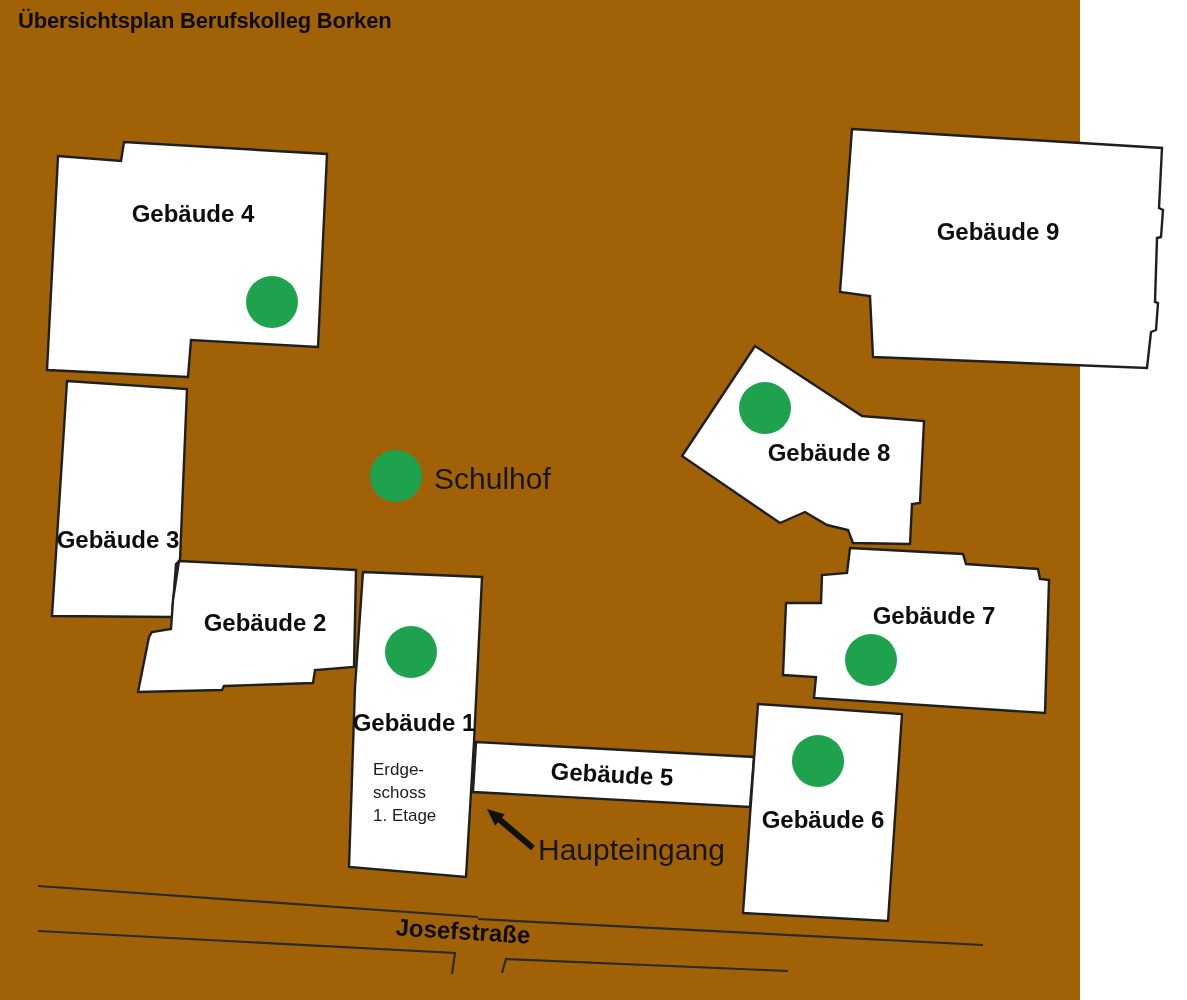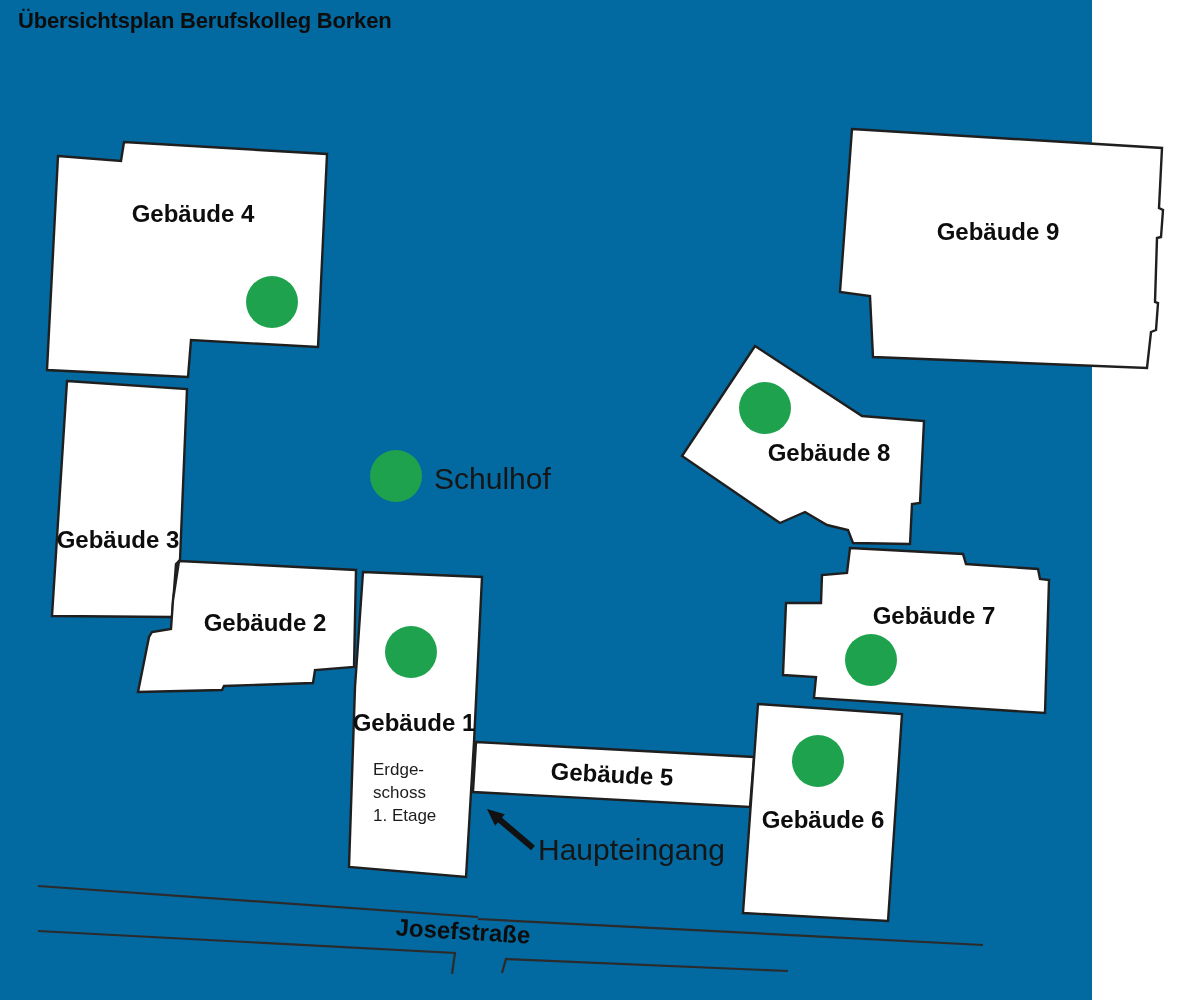--- a/index.html
+++ b/index.html
@@ -1,20 +1,19 @@
 <!DOCTYPE html>
 <html><head>
 <meta charset="utf-8">
 <style>
   html,body{margin:0;padding:0;background:#ffffff;}
   body{width:1187px;height:1000px;overflow:hidden;}
   .stage{
-    position:relative;width:1080px;height:1000px;background:#0369a1;
+    position:relative;width:1080px;height:1000px;background:#a16207;
     font-family:"Liberation Sans",sans-serif;
-    padding-left:12px;
   }
   .page-title{
     position:absolute;left:18px;top:8px;margin:0;
     font-size:22px;font-weight:700;color:#0d0d0d;letter-spacing:-0.2px;
     font-family:"Liberation Sans",sans-serif;
   }
   svg.map{position:absolute;left:0;top:0;}
   .outline{fill:#ffffff;stroke:#1f1f1f;stroke-width:2.4;stroke-linejoin:miter;}
   .street-line{fill:none;stroke:#2b2b2b;stroke-width:2.2;stroke-linecap:butt;}
   text{font-family:"Liberation Sans",sans-serif;}

